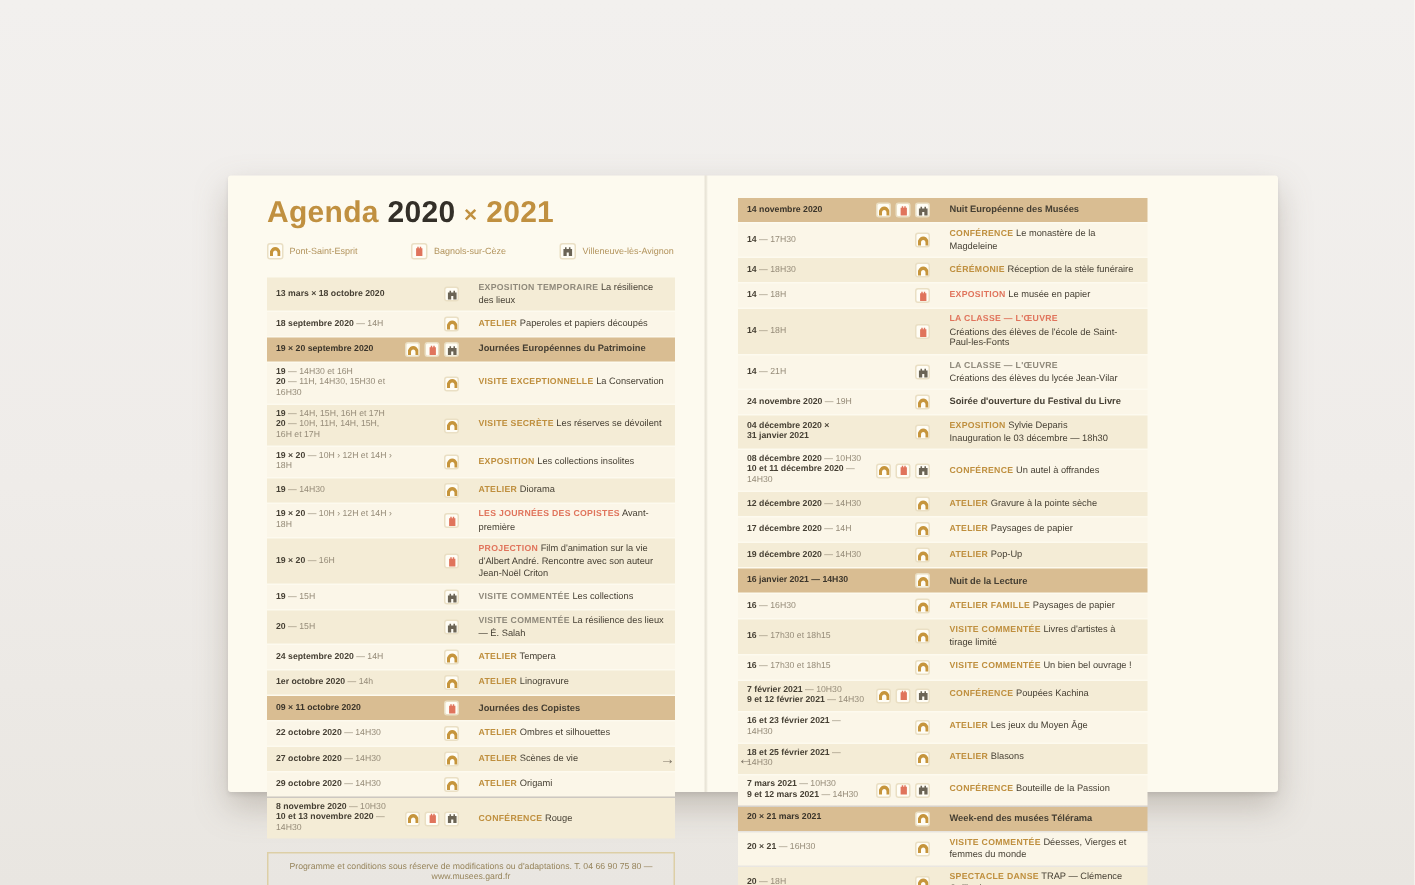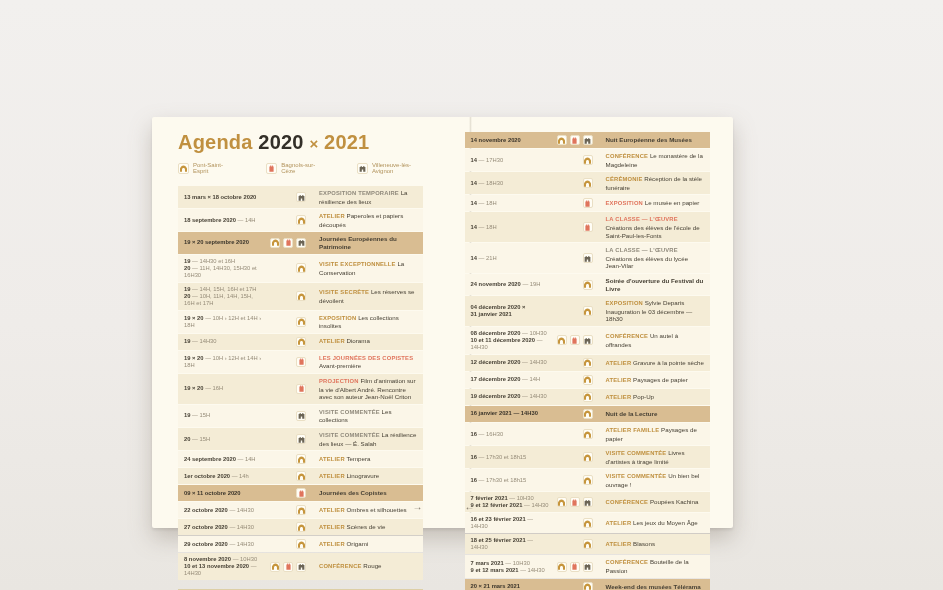--- a/index.html
+++ b/index.html
@@ -3,21 +3,21 @@
 <meta charset="utf-8">
 <style>
   html,body{margin:0;padding:0;}
   body{
     width:943px;height:590px;overflow:hidden;position:relative;
     background:linear-gradient(180deg,#f2f0ee 0%,#efece9 55%,#e9e6e1 100%);
     font-family:"Liberation Sans","DejaVu Sans",sans-serif;
     -webkit-font-smoothing:antialiased;
   }
   .spread{
-    position:absolute;left:152px;top:117px;width:581px;height:411px;
+    position:absolute;left:152px;top:117px;width:700px;height:411px;
     background:#fdfaef;border-radius:2px;display:flex;
     box-shadow:0 2px 3px rgba(0,0,0,.08),0 10px 22px rgba(125,115,100,.35);
   }
   .gutter{position:absolute;left:317px;top:0;bottom:0;width:3px;
     background:linear-gradient(90deg,rgba(130,118,95,0) 0%,rgba(130,118,95,.18) 50%,rgba(130,118,95,0) 100%);}
   .page{box-sizing:border-box;height:100%;position:relative;width:318px;}
   .page-left{padding:14px 20px 0 26px;}
   .page-right{padding:15px 23px 0 22px;}
 
   h1{margin:0;font-size:20px;line-height:22px;font-weight:bold;letter-spacing:.2px;}

